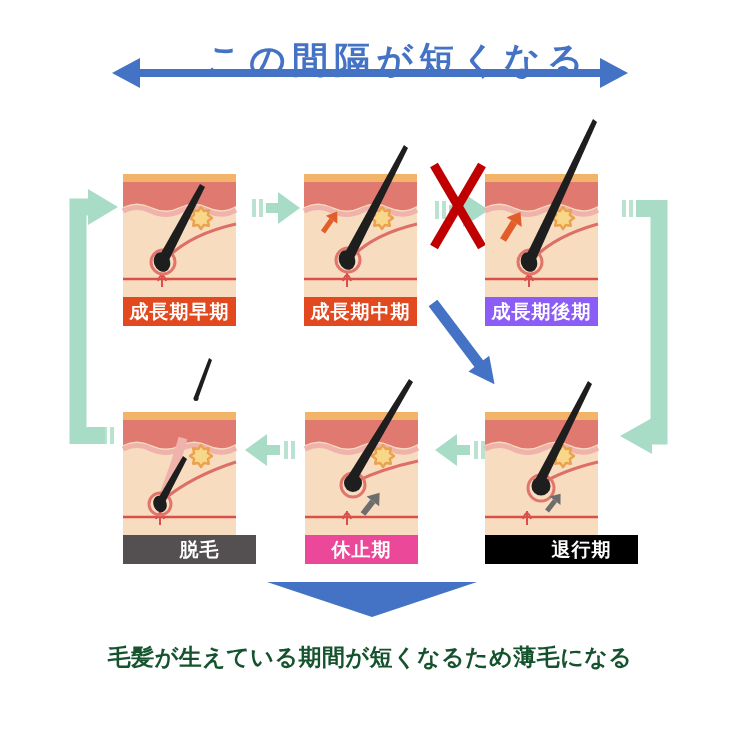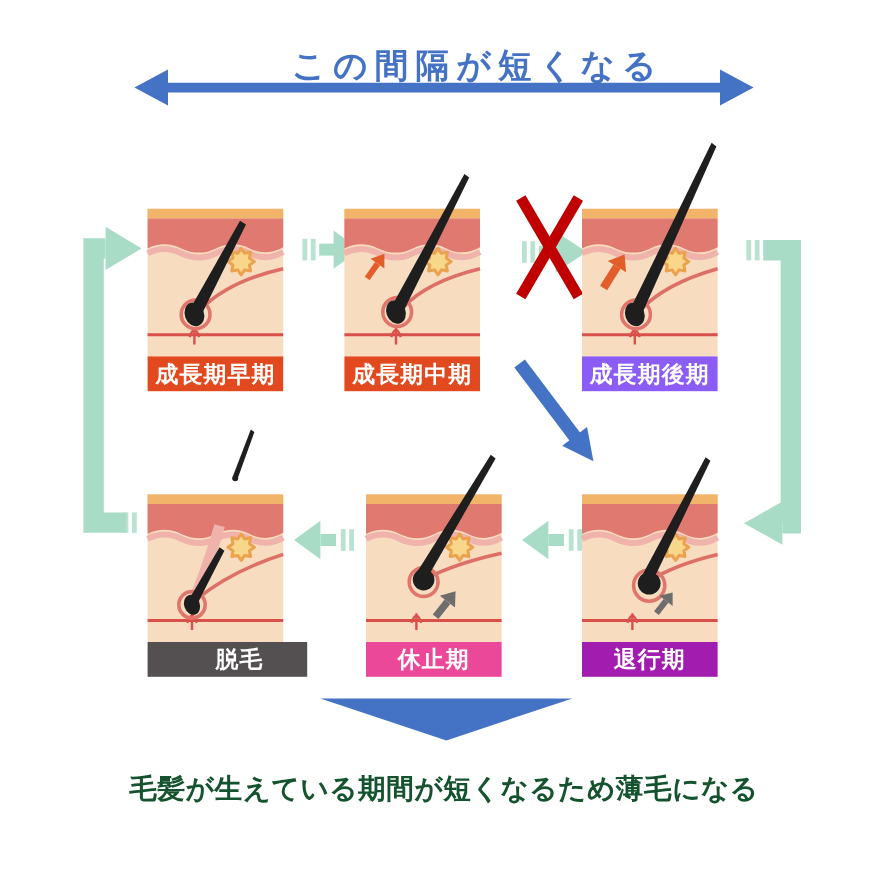--- a/index.html
+++ b/index.html
@@ -3,21 +3,21 @@
 <meta charset="utf-8">
 <style>
   html,body{margin:0;padding:0;background:#fff;}
   .canvas{
     position:relative;width:740px;height:740px;background:#ffffff;
     font-family:"Liberation Sans","DejaVu Sans",sans-serif;overflow:hidden;
   }
   .abs{position:absolute;}
   .title{
     left:0;top:36px;width:740px;text-align:center;
-    color:#4472c4;font-size:28px;font-weight:bold;letter-spacing:6px;
+    color:#4472c4;font-size:36px;font-weight:bold;letter-spacing:6px;
     padding-left:56px;box-sizing:border-box;white-space:nowrap;
   }
   .caption{
     left:0;top:642px;width:740px;text-align:center;
     color:#14532d;font-size:23px;font-weight:bold;letter-spacing:0.5px;
     white-space:nowrap;
   }
   .panel{width:113px;height:152px;margin-top:29px;}
   .illus{position:absolute;left:0;top:-62px;overflow:visible;}
   .panel-label{
@@ -58,21 +58,21 @@
     <div class="panel-label" style="background-color: rgb(226, 73, 31);">成長期早期</div>
   </div>
 
   <svg class="abs" style="left:250px;top:188px" width="54" height="42">
     <rect x="2" y="11" width="4" height="18" fill="#b9e2d1"></rect>
     <rect x="9" y="11" width="4" height="18" fill="#b9e2d1"></rect>
     <rect x="16" y="15" width="13" height="10" fill="#a9dcc7"></rect>
     <polygon points="28,4 28,36 50,20" fill="#a9dcc7"></polygon>
   </svg>
 
-  <div class="abs panel" style="left:287px;top:145px">
+  <div class="abs panel" style="left:304px;top:145px">
     <svg class="illus" width="113" height="185" viewBox="0 -62 113 185">
       <rect x="0" y="0" width="113" height="123" fill="#f8dcc0"></rect>
       <rect x="0" y="0" width="113" height="8" fill="#f2b469"></rect>
       <path d="M113,8 V32 Q99,40 85,33 Q71,26 57,33 Q43,40 28,33 Q14,26 0,33 V8 Z" fill="#e0796f"></path>
       <path d="M113,36 Q99,44 85,37 Q71,30 57,37 Q43,44 28,37 Q14,30 0,37" stroke="#efb3ab" stroke-width="5" fill="none"></path>
       <path d="M48,83 C64,66 88,56 113,50" stroke="#dd6f66" stroke-width="3" fill="none"></path>
       <path d="M89,44 L84.9,46.9 L85.8,51.8 L80.9,50.9 L78,55 L75.1,50.9 L70.2,51.8 L71.1,46.9 L67,44 L71.1,41.1 L70.2,36.2 L75.1,37.1 L78,33 L80.9,37.1 L85.8,36.2 L84.9,41.1 Z" fill="#f8d68a" stroke="#eaa24e" stroke-width="2.5" stroke-linejoin="round"></path>
       <line x1="0" y1="105" x2="113" y2="105" stroke="#d94f4a" stroke-width="2.5"></line>
       <g transform="translate(43,0)">
           <path d="M0,113 L0,99 M-4,107 Q0,95 4,107" stroke="#d94f4a" stroke-width="2" fill="none"></path>
@@ -216,21 +216,21 @@
           <path d="M0,113 L0,99 M-4,107 Q0,95 4,107" stroke="#d94f4a" stroke-width="2" fill="none"></path>
         </g>
       <circle cx="56" cy="76" r="13" stroke="#e0766b" stroke-width="3" fill="none"></circle>
       <polygon points="103,-31 107,-28 60,70 51,66" fill="#1e1e1e"></polygon>
       <circle cx="56" cy="74" r="9.5" fill="#1e1e1e"></circle>
       <g transform="translate(62,99) rotate(-52)">
         <rect x="0" y="-2.5" width="13" height="5" fill="#6d6d6d"></rect>
         <polygon points="13,-7 13,7 22,0" fill="#6d6d6d"></polygon>
       </g>
     </svg>
-    <div class="panel-label" style="background-color: #a21caf;">退行期</div>
+    <div class="panel-label" style="background-color: #000000; padding-left: 40px;">退行期</div>
   </div>
 
   <svg class="abs" style="left:265px;top:580px" width="215" height="40">
     <polygon points="2,2 212,2 107,37" fill="#4472c4"></polygon>
   </svg>
 
   <div class="abs caption">毛髪が生えている期間が短くなるため薄毛になる</div>
 
 </div>
 

